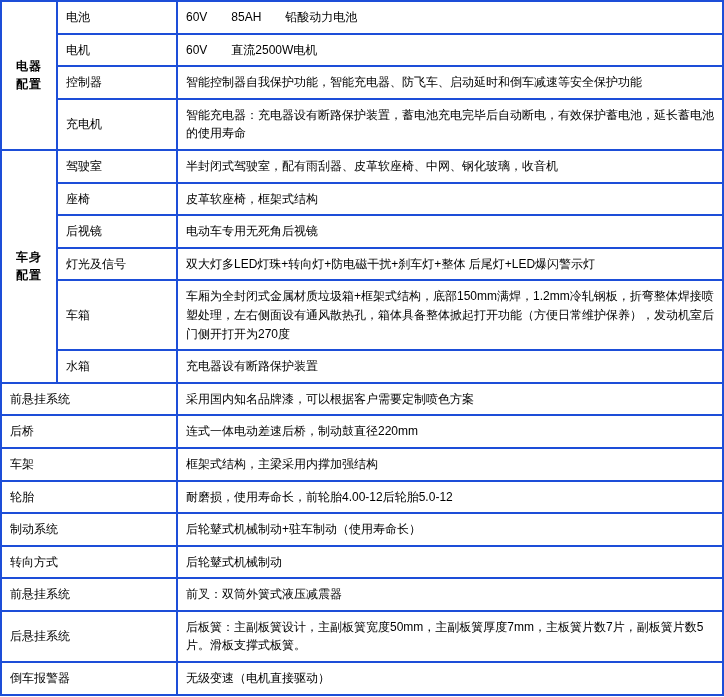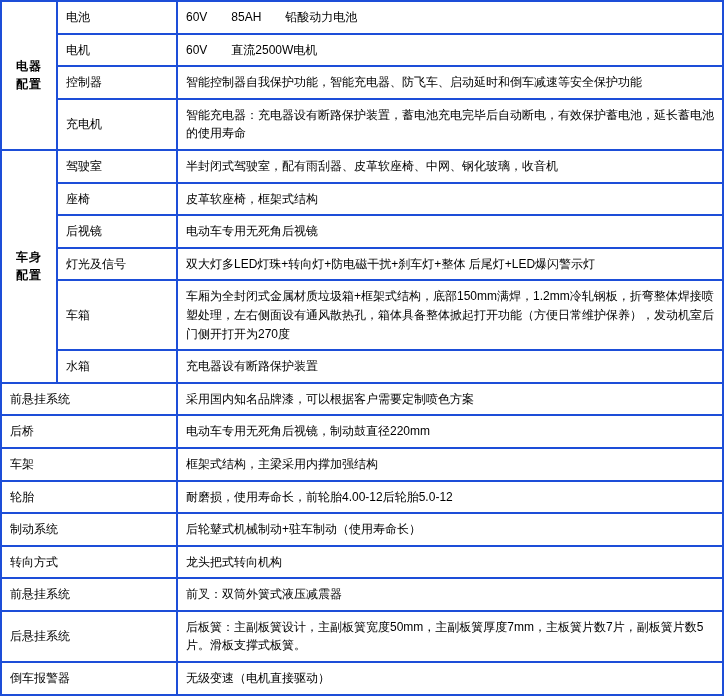--- a/index.html
+++ b/index.html
@@ -104,37 +104,37 @@
       <td class="label-cell">水箱</td>
       <td class="value-cell">充电器设有断路保护装置</td>
     </tr>
 
     <tr>
       <td class="label-cell wide" colspan="2">前悬挂系统</td>
       <td class="value-cell">采用国内知名品牌漆，可以根据客户需要定制喷色方案</td>
     </tr>
     <tr>
       <td class="label-cell wide" colspan="2">后桥</td>
-      <td class="value-cell">电动车专用无死角后视镜，制动鼓直径220mm</td>
+      <td class="value-cell">连式一体电动差速后桥，制动鼓直径220mm</td>
     </tr>
     <tr>
       <td class="label-cell wide" colspan="2">车架</td>
       <td class="value-cell">框架式结构，主梁采用内撑加强结构</td>
     </tr>
     <tr>
       <td class="label-cell wide" colspan="2">轮胎</td>
       <td class="value-cell">耐磨损，使用寿命长，前轮胎4.00-12后轮胎5.0-12</td>
     </tr>
     <tr>
       <td class="label-cell wide" colspan="2">制动系统</td>
       <td class="value-cell">后轮鼙式机械制动+驻车制动（使用寿命长）</td>
     </tr>
     <tr>
       <td class="label-cell wide" colspan="2">转向方式</td>
-      <td class="value-cell">龙头把式转向机构</td>
+      <td class="value-cell">后轮鼙式机械制动</td>
     </tr>
     <tr>
       <td class="label-cell wide" colspan="2">前悬挂系统</td>
       <td class="value-cell">前叉：双筒外簧式液压减震器</td>
     </tr>
     <tr>
       <td class="label-cell wide" colspan="2">后悬挂系统</td>
       <td class="value-cell">后板簧：主副板簧设计，主副板簧宽度50mm，主副板簧厚度7mm，主板簧片数7片，副板簧片数5片。滑板支撑式板簧。</td>
     </tr>
     <tr>

